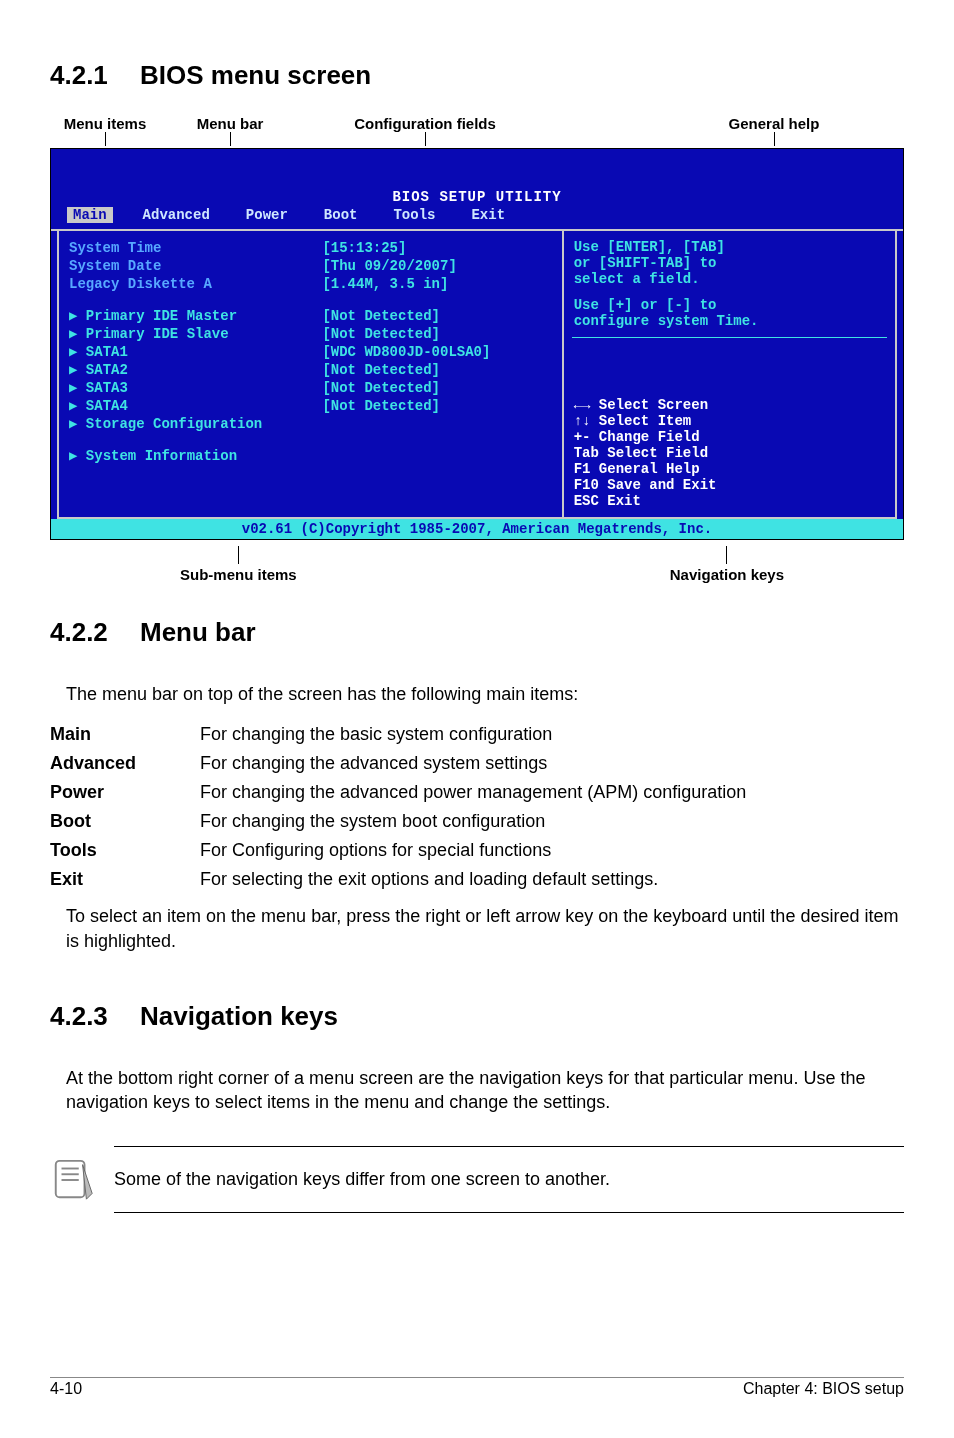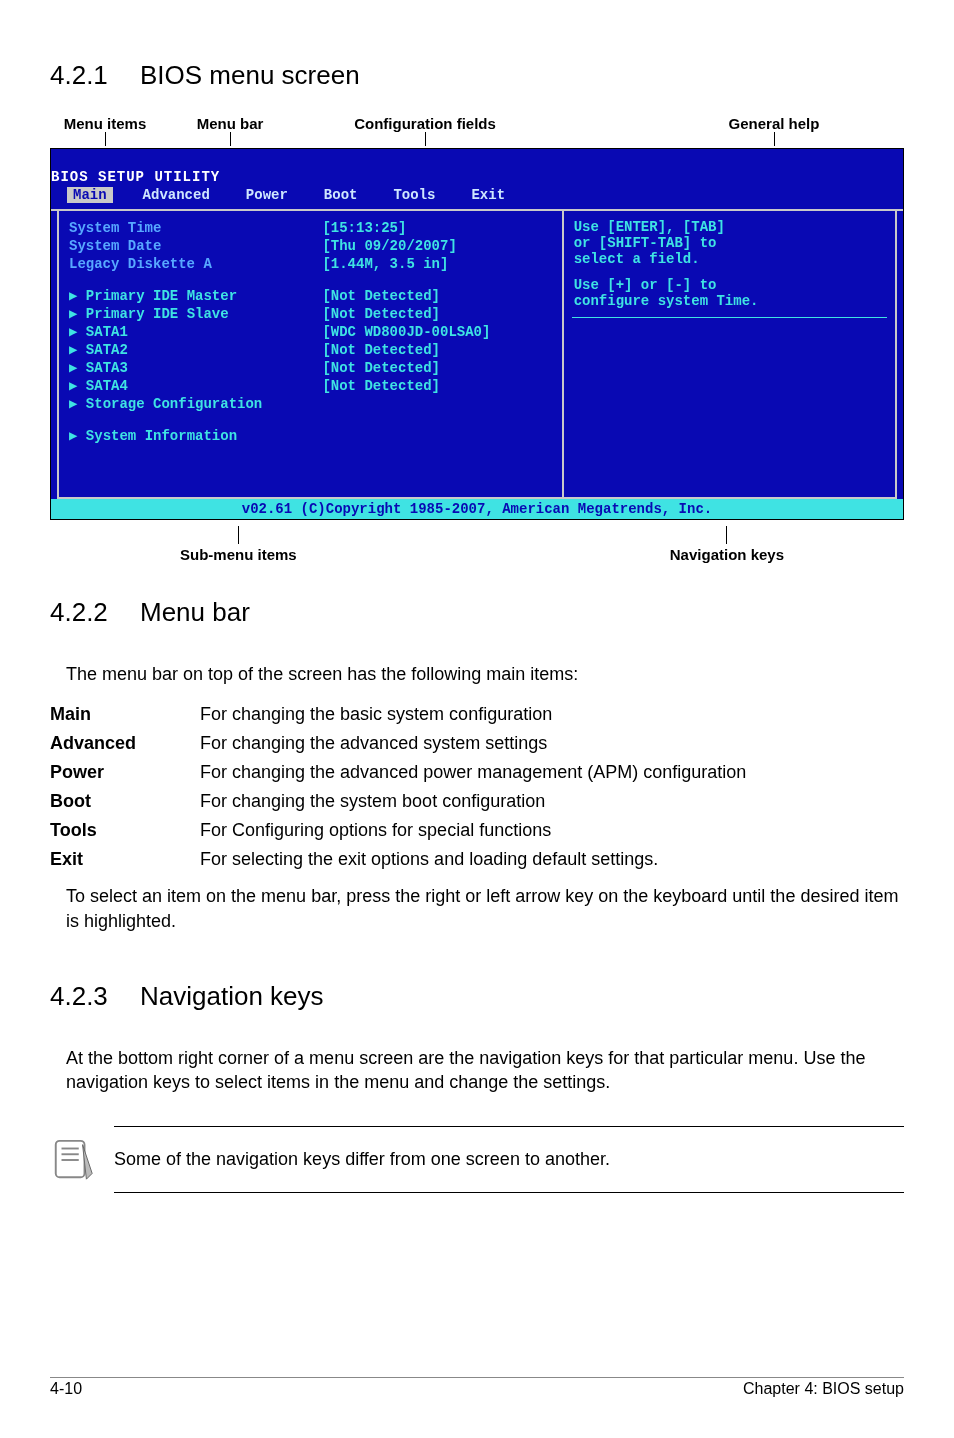--- a/index.html
+++ b/index.html
@@ -9,21 +9,21 @@
     background: #fff;
     font-family: Arial, Helvetica, sans-serif;
     color: #000;
     padding: 60px 50px 40px 50px;
     position: relative;
     display: flex;
     flex-direction: column;
   }
   h2.section-heading {
     font-size: 26px;
-    font-weight: normal;
+    font-weight: bold;
     margin-bottom: 24px;
   }
   h2.section-heading .secnum { display:inline-block; width:90px; }
   .annot-row {
     display: flex;
     font-size: 15px;
     font-weight: bold;
     margin-bottom: 2px;
     position: relative;
   }
@@ -37,24 +37,26 @@
   
   .bios {
     background: #0909b3;
     color: #d6d6d6;
     font-family: "Courier New", monospace;
     font-size: 14px;
     font-weight: bold;
     border: 1px solid #000;
   }
   .bios .titlebar {
+    text-align: center;
     color: #fff;
     padding-top: 20px;
     background: #0909b3;
     letter-spacing: 1px;
+    margin-top: 20px;
   }
   .bios .menubar {
     display: flex;
     gap: 24px;
     padding: 2px 16px 6px 16px;
     color: #cfe7ff;
   }
   .bios .menubar .tab {
     padding: 0 6px;
   }
@@ -203,20 +205,29 @@
       </div>
     </div>
     <div class="right">
       <div>Use [ENTER], [TAB]</div>
       <div>or [SHIFT-TAB] to</div>
       <div>select a field.</div>
       <div style="height:10px;"></div>
       <div>Use [+] or [-] to</div>
       <div>configure system Time.</div>
       <div class="hr"></div>
+      <div style="position:absolute; bottom:8px; left:10px; right:10px;">
+        <div class="white">←→   Select Screen</div>
+        <div class="white">↑↓   Select Item</div>
+        <div class="white">+-   Change Field</div>
+        <div class="white">Tab  Select Field</div>
+        <div class="white">F1   General Help</div>
+        <div class="white">F10  Save and Exit</div>
+        <div class="white">ESC  Exit</div>
+      </div>
     </div>
   </div>
   <div class="footer">v02.61 (C)Copyright 1985-2007, American Megatrends, Inc.</div>
 </div>
 
 <div class="sub-annot">
   <div class="col"><div class="ln"></div><span>Sub-menu items</span></div>
   <div class="col"><div class="ln"></div><span>Navigation keys</span></div>
 </div>
 

